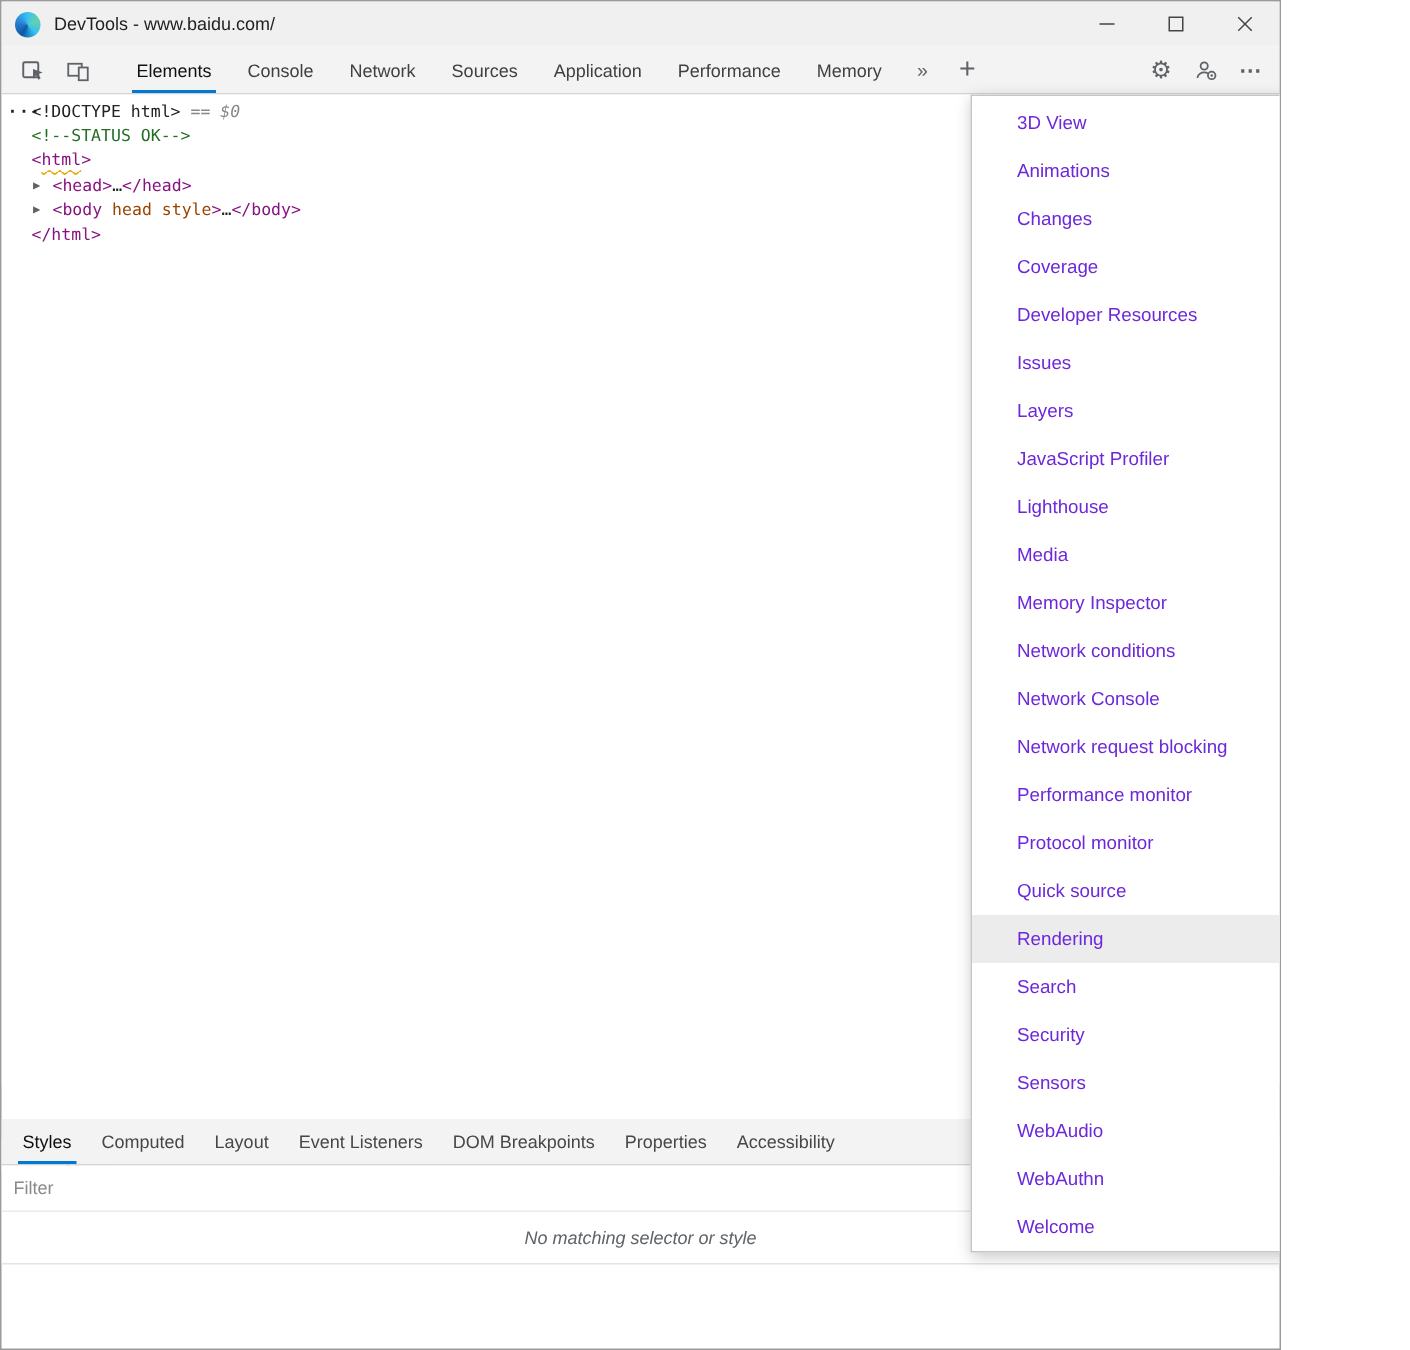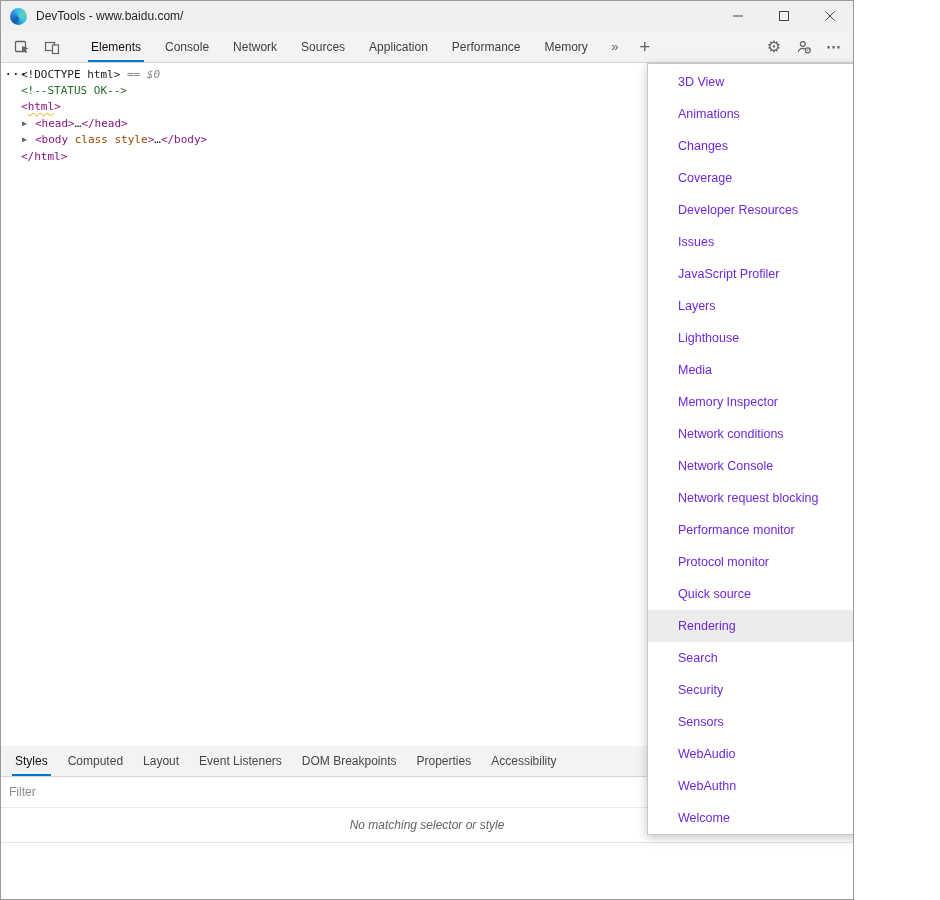--- a/index.html
+++ b/index.html
@@ -156,21 +156,21 @@
         <span class="dots-glyph">⋯</span>
       </button>
     </div>
   </div>
 
   <div class="dom-panel" id="dom-tree">
       <div class="dom-line" style="padding-left: 4px;"><span class="gutter dots">···</span><span class="tk tk-doctype">&lt;!DOCTYPE html&gt;</span><span class="tk tk-meta"> == $0</span></div>
       <div class="dom-line" style="padding-left: 4px;"><span class="gutter"></span><span class="tk tk-comment">&lt;!--STATUS OK--&gt;</span></div>
       <div class="dom-line" style="padding-left: 4px;"><span class="gutter"></span><span class="tk tk-tag">&lt;</span><span class="tk tk-tag squiggle">html</span><span class="tk tk-tag">&gt;</span></div>
       <div class="dom-line" style="padding-left: 18px;"><span class="gutter caret">▶</span><span class="tk tk-tag">&lt;head&gt;</span><span class="tk tk-text">…</span><span class="tk tk-tag">&lt;/head&gt;</span></div>
-      <div class="dom-line" style="padding-left: 18px;"><span class="gutter caret">▶</span><span class="tk tk-tag">&lt;body</span><span class="tk tk-attr"> class</span><span class="tk tk-attr"> style</span><span class="tk tk-tag">&gt;</span><span class="tk tk-text">…</span><span class="tk tk-tag">&lt;/body&gt;</span></div>
+      <div class="dom-line" style="padding-left: 18px;"><span class="gutter caret">▶</span><span class="tk tk-tag">&lt;body</span><span class="tk tk-attr"> head</span><span class="tk tk-attr"> style</span><span class="tk tk-tag">&gt;</span><span class="tk tk-text">…</span><span class="tk tk-tag">&lt;/body&gt;</span></div>
       <div class="dom-line" style="padding-left: 4px;"><span class="gutter"></span><span class="tk tk-tag">&lt;/html&gt;</span></div>
     </div>
 
   <div class="breadcrumb-bar">
     <span id="breadcrumbs"><span class="crumb selected">&lt;!doctype&gt;</span></span>
   </div>
 
   <div class="styles-tabs" id="styles-tabs">
       <div class="stab active">Styles</div>
       <div class="stab">Computed</div>
@@ -206,22 +206,22 @@
     <span class="empty-msg">No matching selector or style</span>
   </div>
 
   <div class="menu" id="more-tools-menu">
       <div class="menu-item">3D View</div>
       <div class="menu-item">Animations</div>
       <div class="menu-item">Changes</div>
       <div class="menu-item">Coverage</div>
       <div class="menu-item">Developer Resources</div>
       <div class="menu-item">Issues</div>
+      <div class="menu-item">Layers</div>
       <div class="menu-item">JavaScript Profiler</div>
-      <div class="menu-item">Layers</div>
       <div class="menu-item">Lighthouse</div>
       <div class="menu-item">Media</div>
       <div class="menu-item">Memory Inspector</div>
       <div class="menu-item">Network conditions</div>
       <div class="menu-item">Network Console</div>
       <div class="menu-item">Network request blocking</div>
       <div class="menu-item">Performance monitor</div>
       <div class="menu-item">Protocol monitor</div>
       <div class="menu-item">Quick source</div>
       <div class="menu-item highlighted">Rendering</div>

